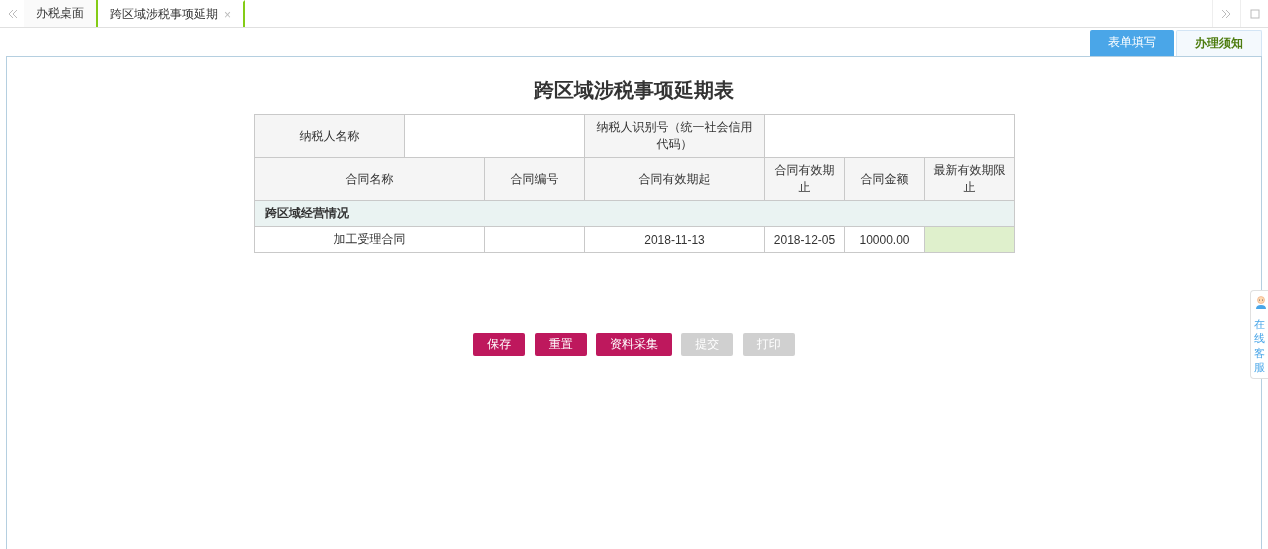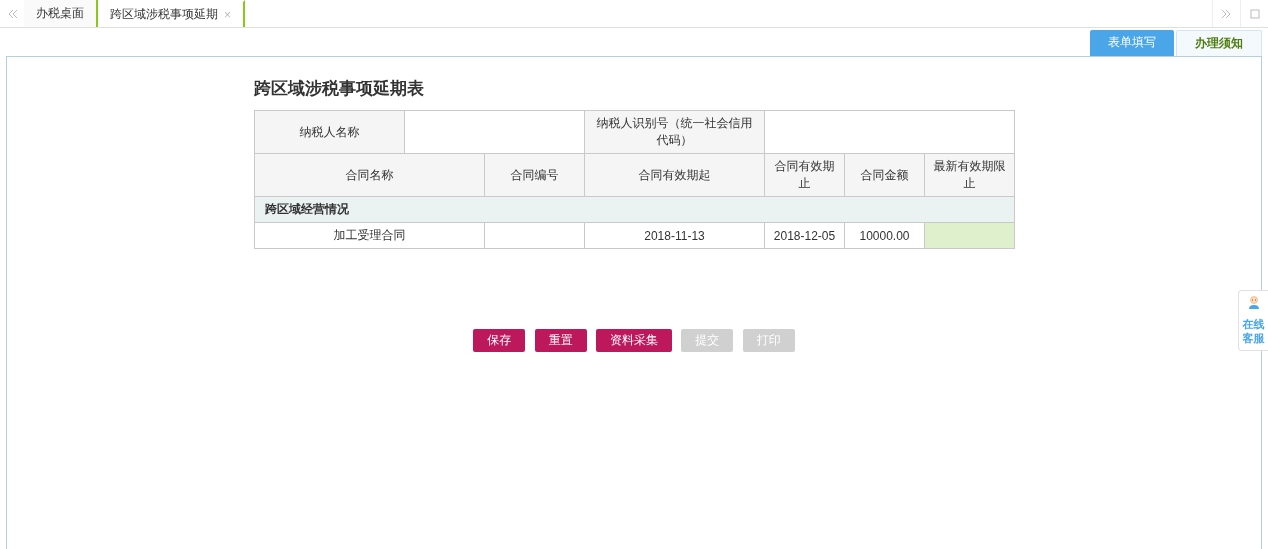--- a/index.html
+++ b/index.html
@@ -98,23 +98,23 @@
       margin: 0 6px;
       height: calc(100% - 54px);
       padding: 10px;
       overflow: auto;
     }
     .form-panel {
       width: 760px;
       margin: 0 auto;
     }
     .form-title {
-      text-align: left;
+      text-align: center;
       font-family: "SimSun", serif;
-      font-size: 17px;
+      font-size: 20px;
       font-weight: bold;
       padding: 10px 0;
     }
     table.form-table {
       width: 100%;
       border-collapse: collapse;
       table-layout: fixed;
     }
     table.form-table td, table.form-table th {
       border: 1px solid #c9c9c9;
@@ -164,31 +164,30 @@
     }
     .btn-disabled {
       background: #d0d0d0;
       color: #fff;
       cursor: not-allowed;
     }
     .floating-help {
       position: absolute;
       right: 0;
       top: 290px;
-      width: 30px;
+      width: 18px;
       background: #fff;
       border: 1px solid #e0e0e0;
       border-right: none;
       text-align: center;
       padding: 4px 2px;
       font-size: 11px;
       color: #4aa6e8;
       line-height: 1.3;
       border-radius: 4px 0 0 4px;
-      font-weight: bold;
     }
     .floating-help .help-icon {
       display: block;
       font-size: 14px;
       margin-bottom: 2px;
     }
   </style>
 </head>
 <body>
 

